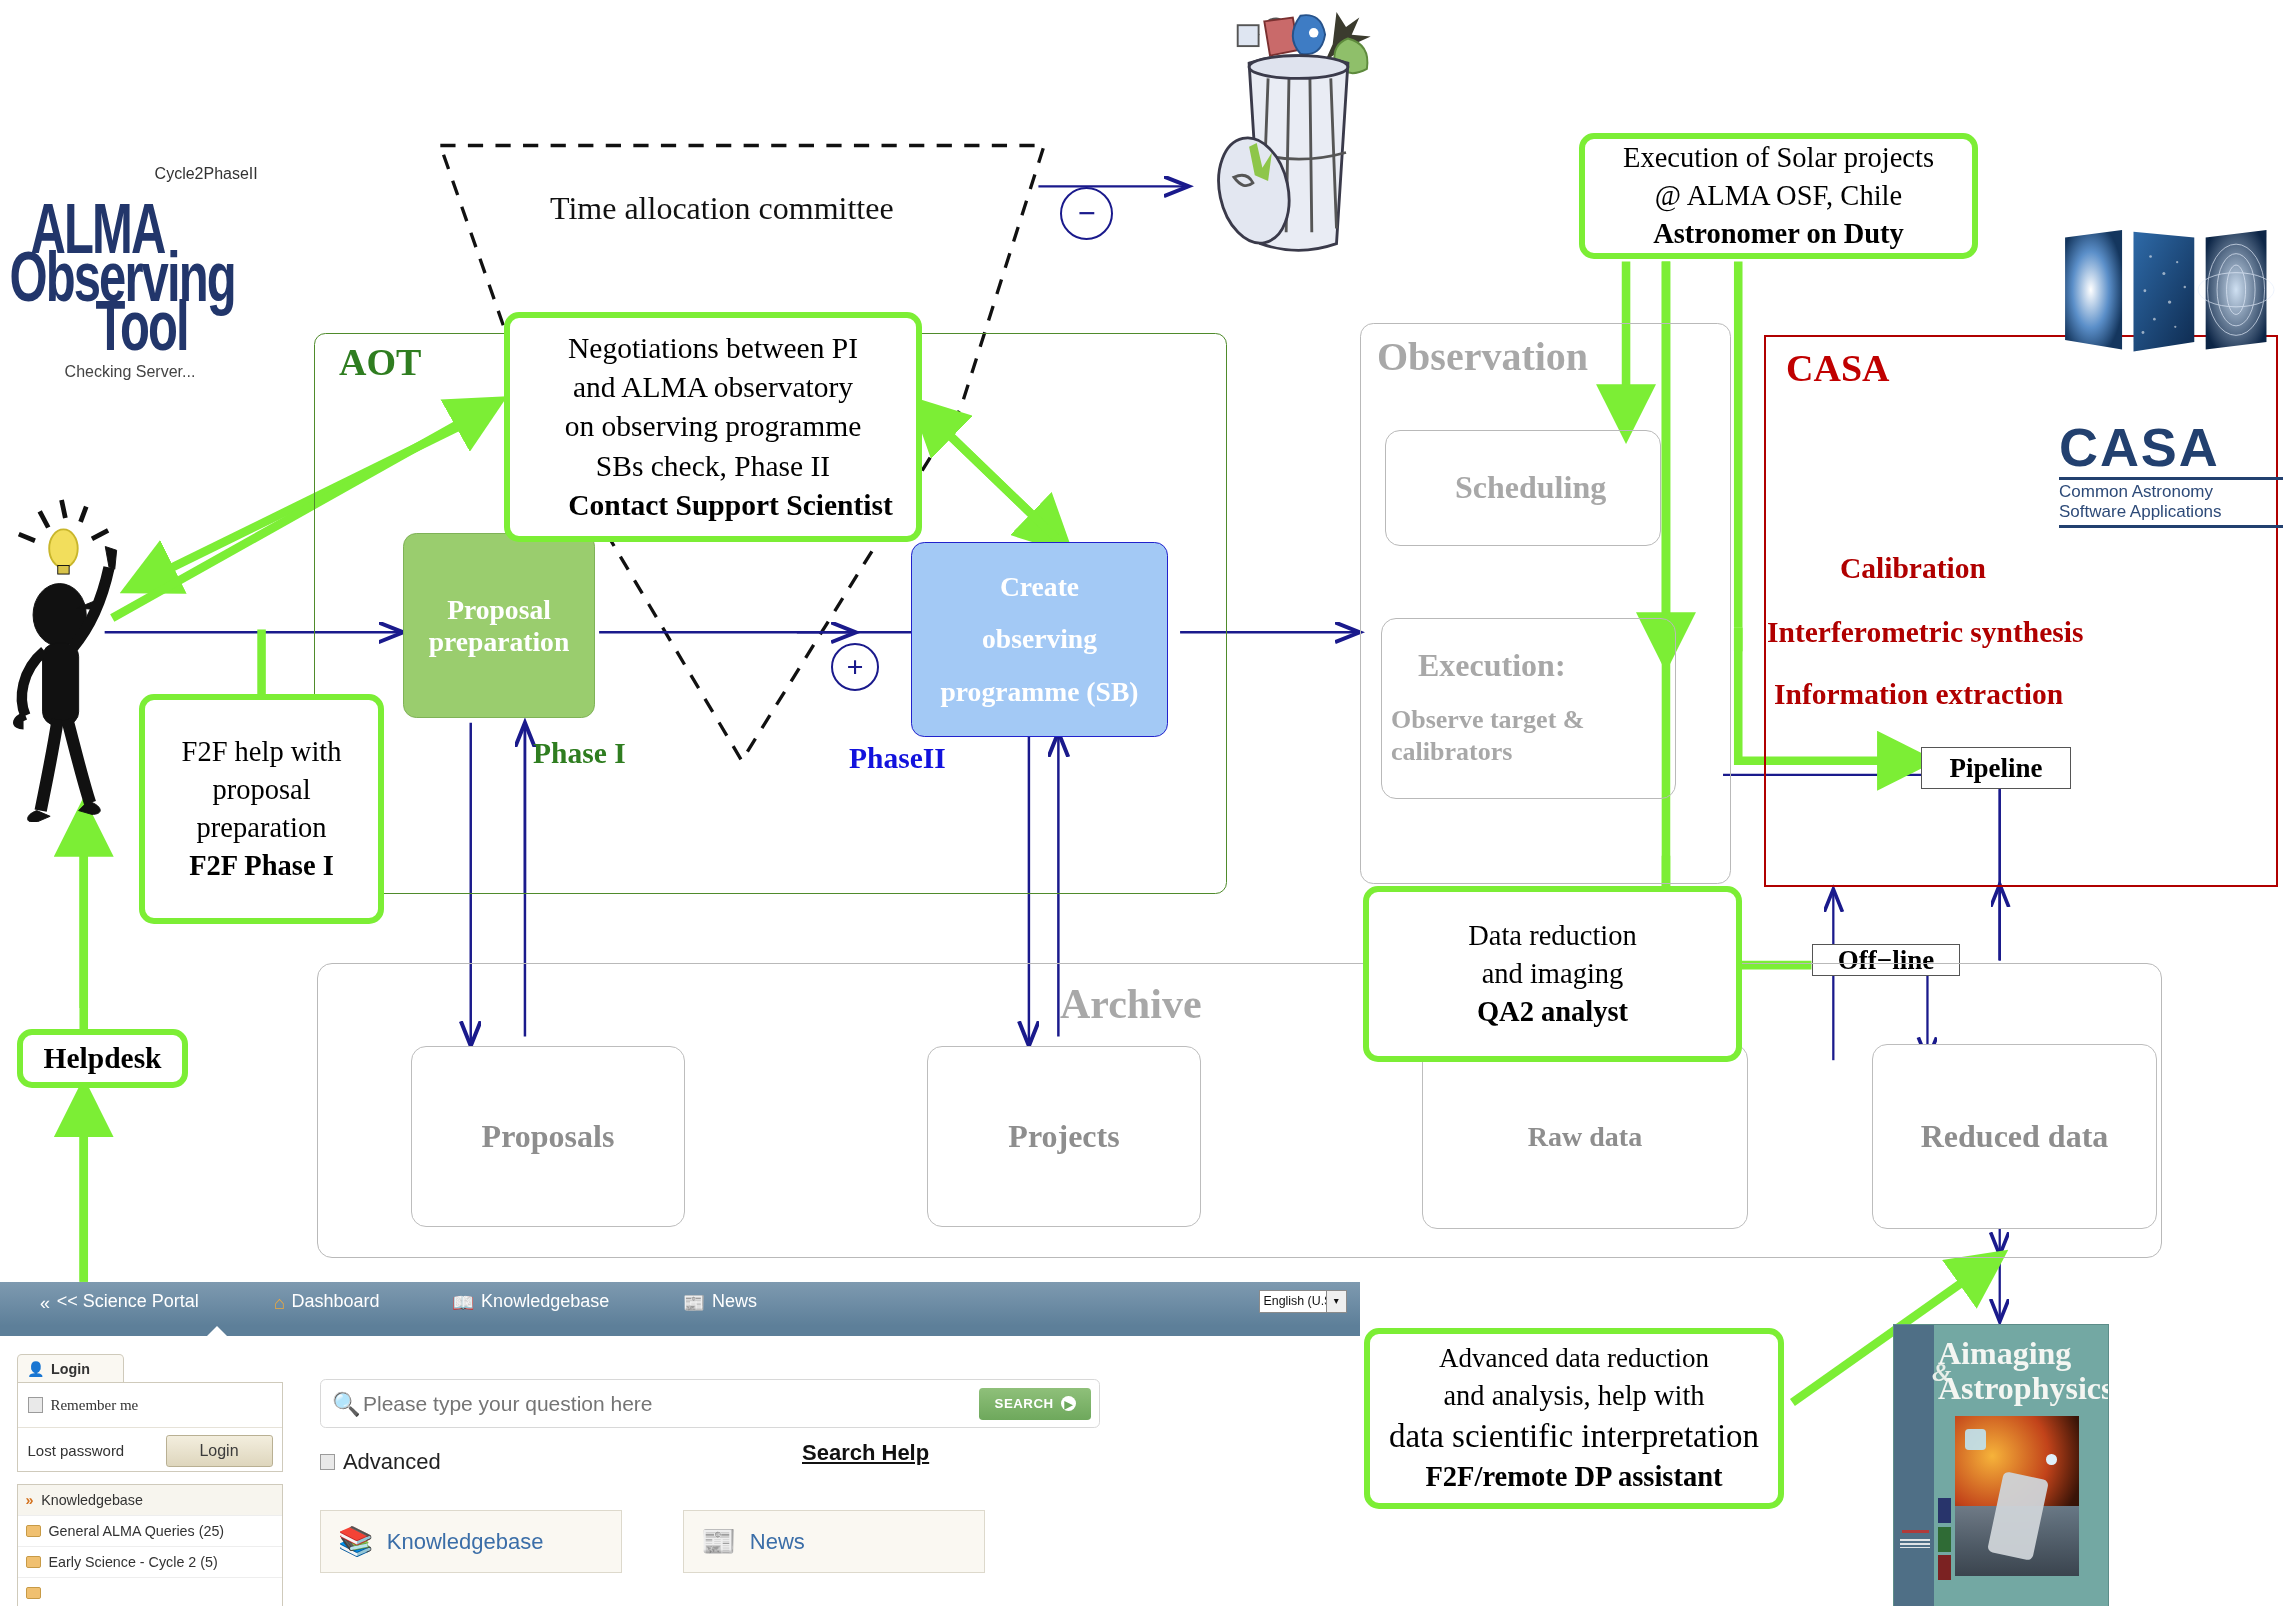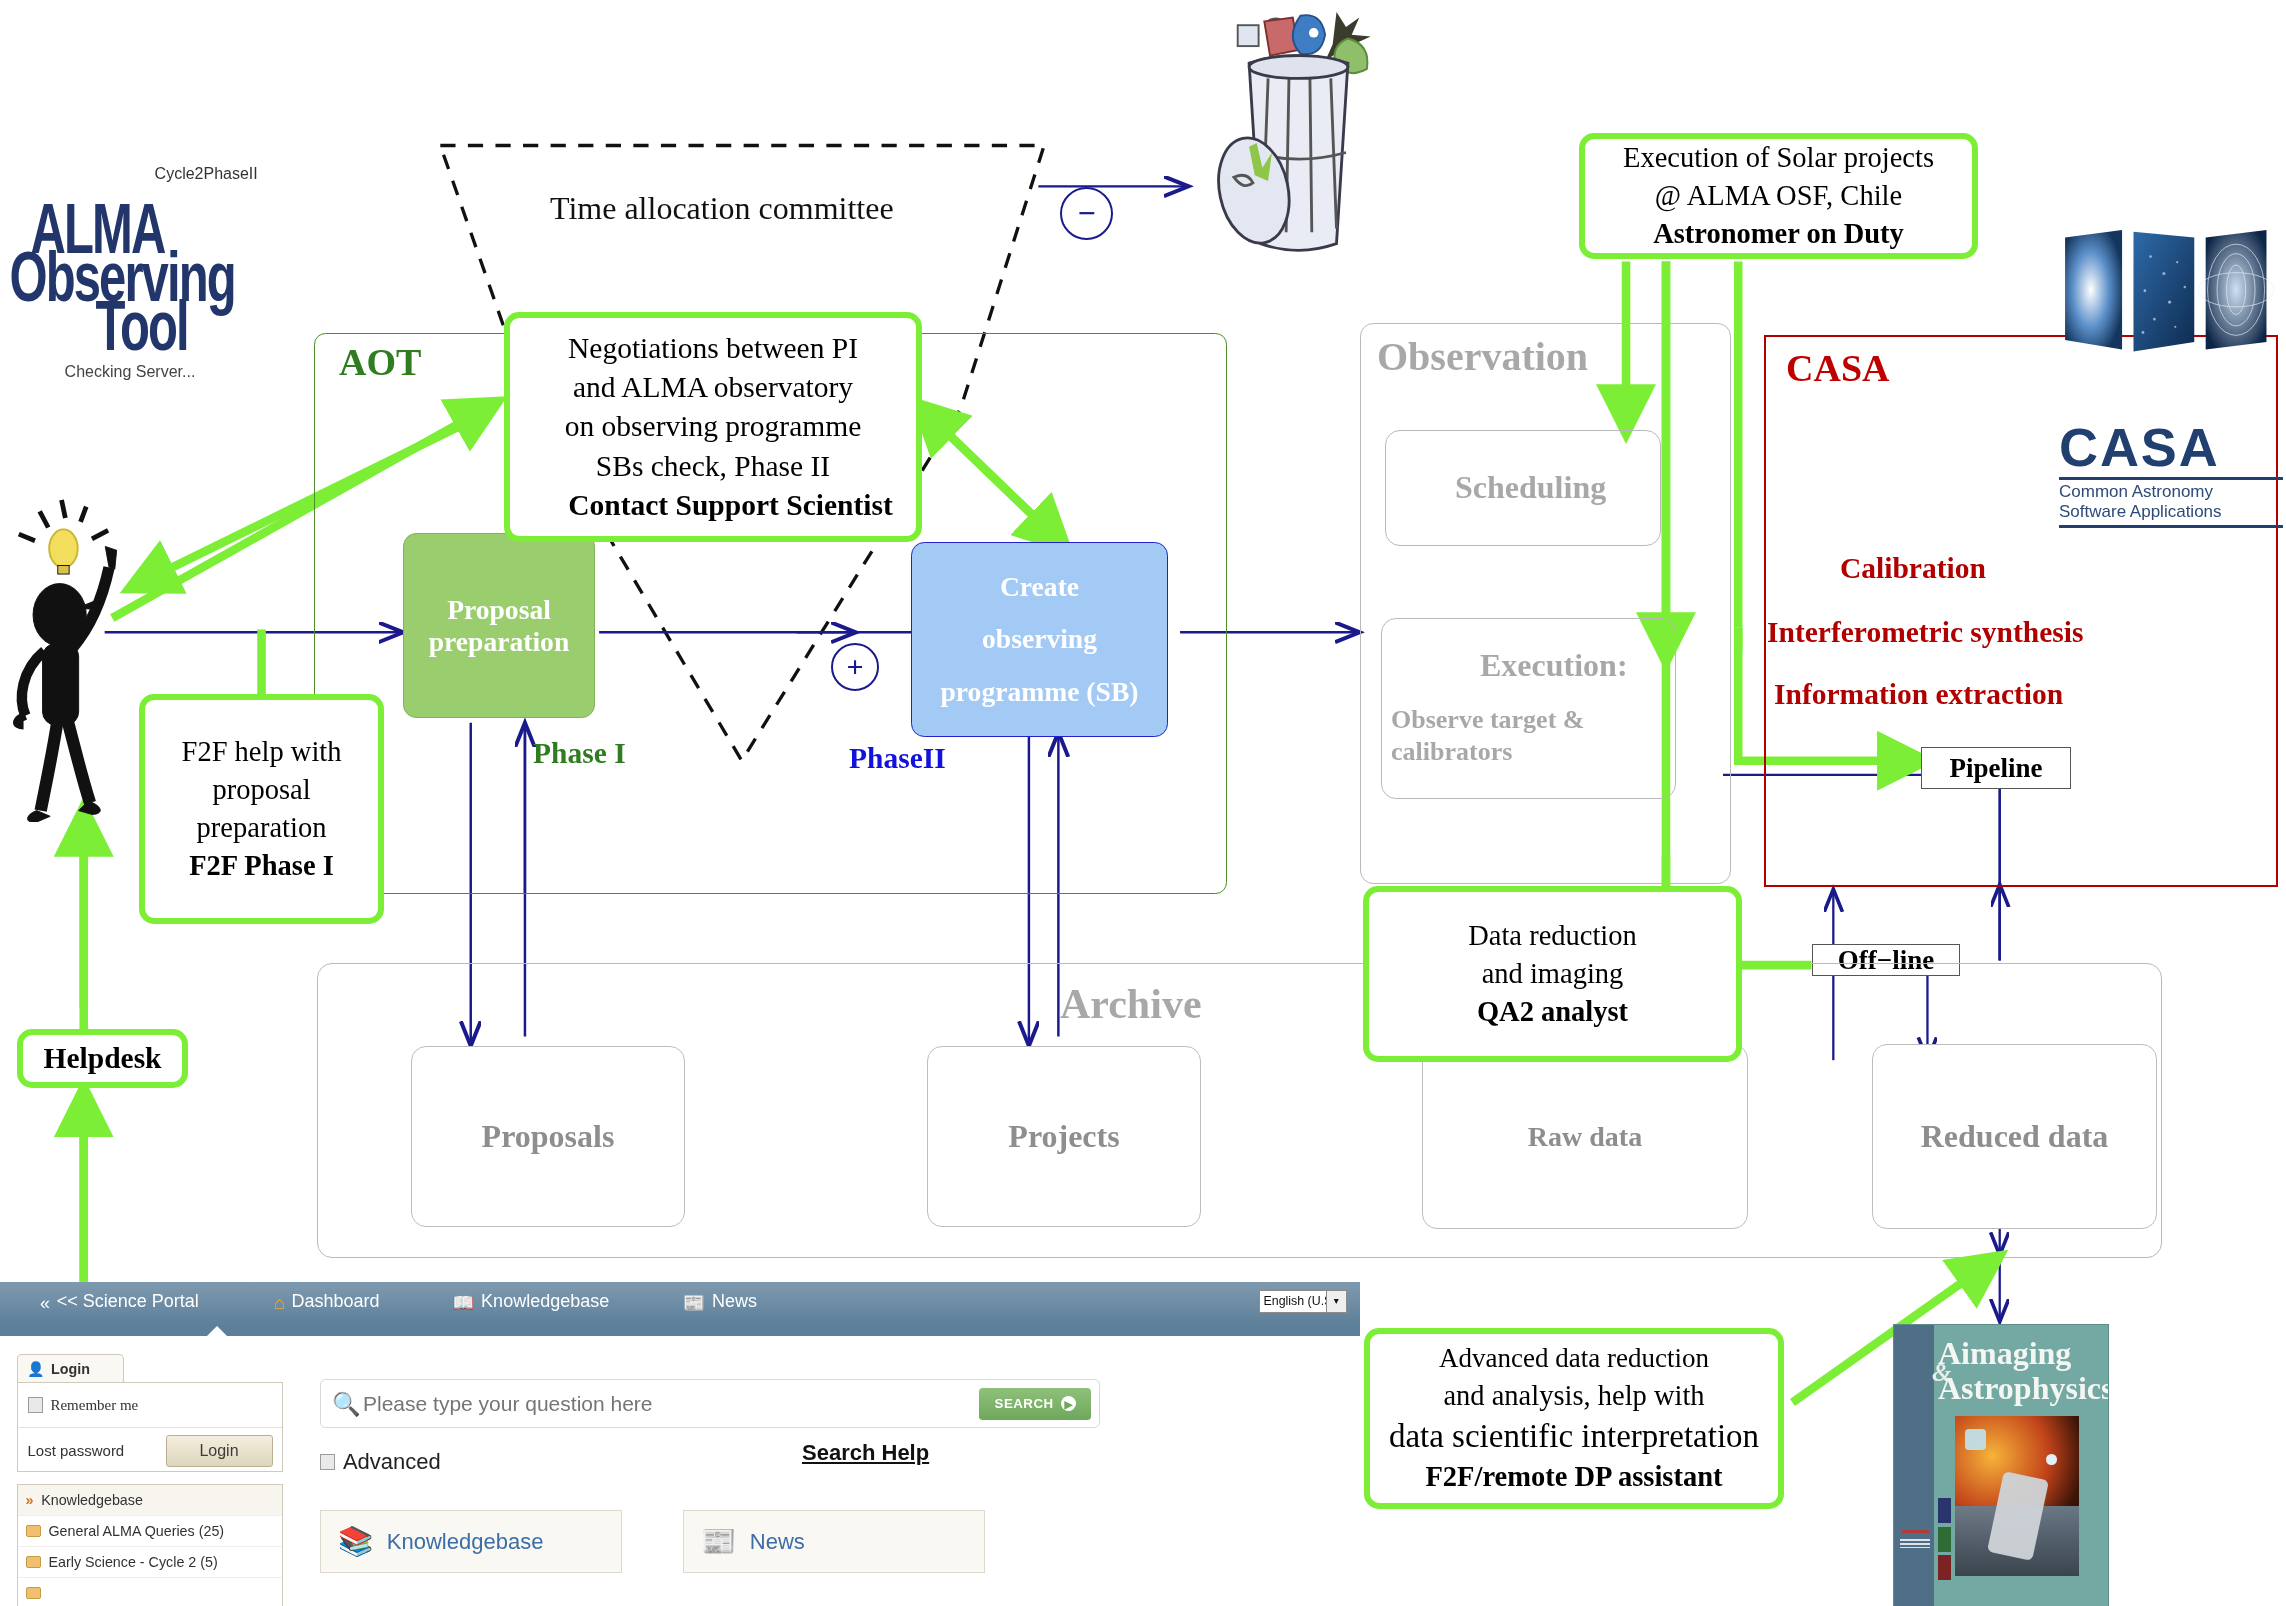--- a/index.html
+++ b/index.html
@@ -254,21 +254,21 @@
 
 <div class="callout" style="left:17px;top:1029px;width:171px;height:59px;">
   <div class="ln bold" style="font-size:29.5px;">Helpdesk</div>
 </div>
 
 <div class="greybox" style="left:1360px;top:323px;width:371px;height:561px;"></div>
 <div class="greylbl" style="left:1377px;top:333px;font-size:40px;">Observation</div>
 <div class="greybox" style="left:1385px;top:430px;width:276px;height:116px;border-radius:15px;"></div>
 <div class="greylbl" style="left:1455px;top:469px;font-size:32px;">Scheduling</div>
 <div class="greybox" style="left:1381px;top:618px;width:295px;height:181px;border-radius:15px;"></div>
-<div class="greylbl" style="left:1480px;top:647px;font-size:32px;">Execution:</div>
+<div class="greylbl" style="left:1418px;top:647px;font-size:32px;">Execution:</div>
 <div class="greylbl" style="left:1391px;top:704px;font-size:26px;width:247px;line-height:1.22;">Observe target &amp; calibrators</div>
 
 <div class="redbox" style="left:1764px;top:335px;width:514px;height:552px;"></div>
 <div class="ttl casa-lbl" style="left:1786px;top:346px;">CASA</div>
 <div class="ttl red-line" style="left:1840px;top:552px;">Calibration</div>
 <div class="ttl red-line" style="left:1767px;top:616px;">Interferometric synthesis</div>
 <div class="ttl red-line" style="left:1774px;top:678px;">Information extraction</div>
 
 <div class="abs" style="left:2059px;top:228px;width:224px;height:314px;z-index:30;">
   <svg viewBox="0 0 235 200" style="width:224px;height:190px;">

